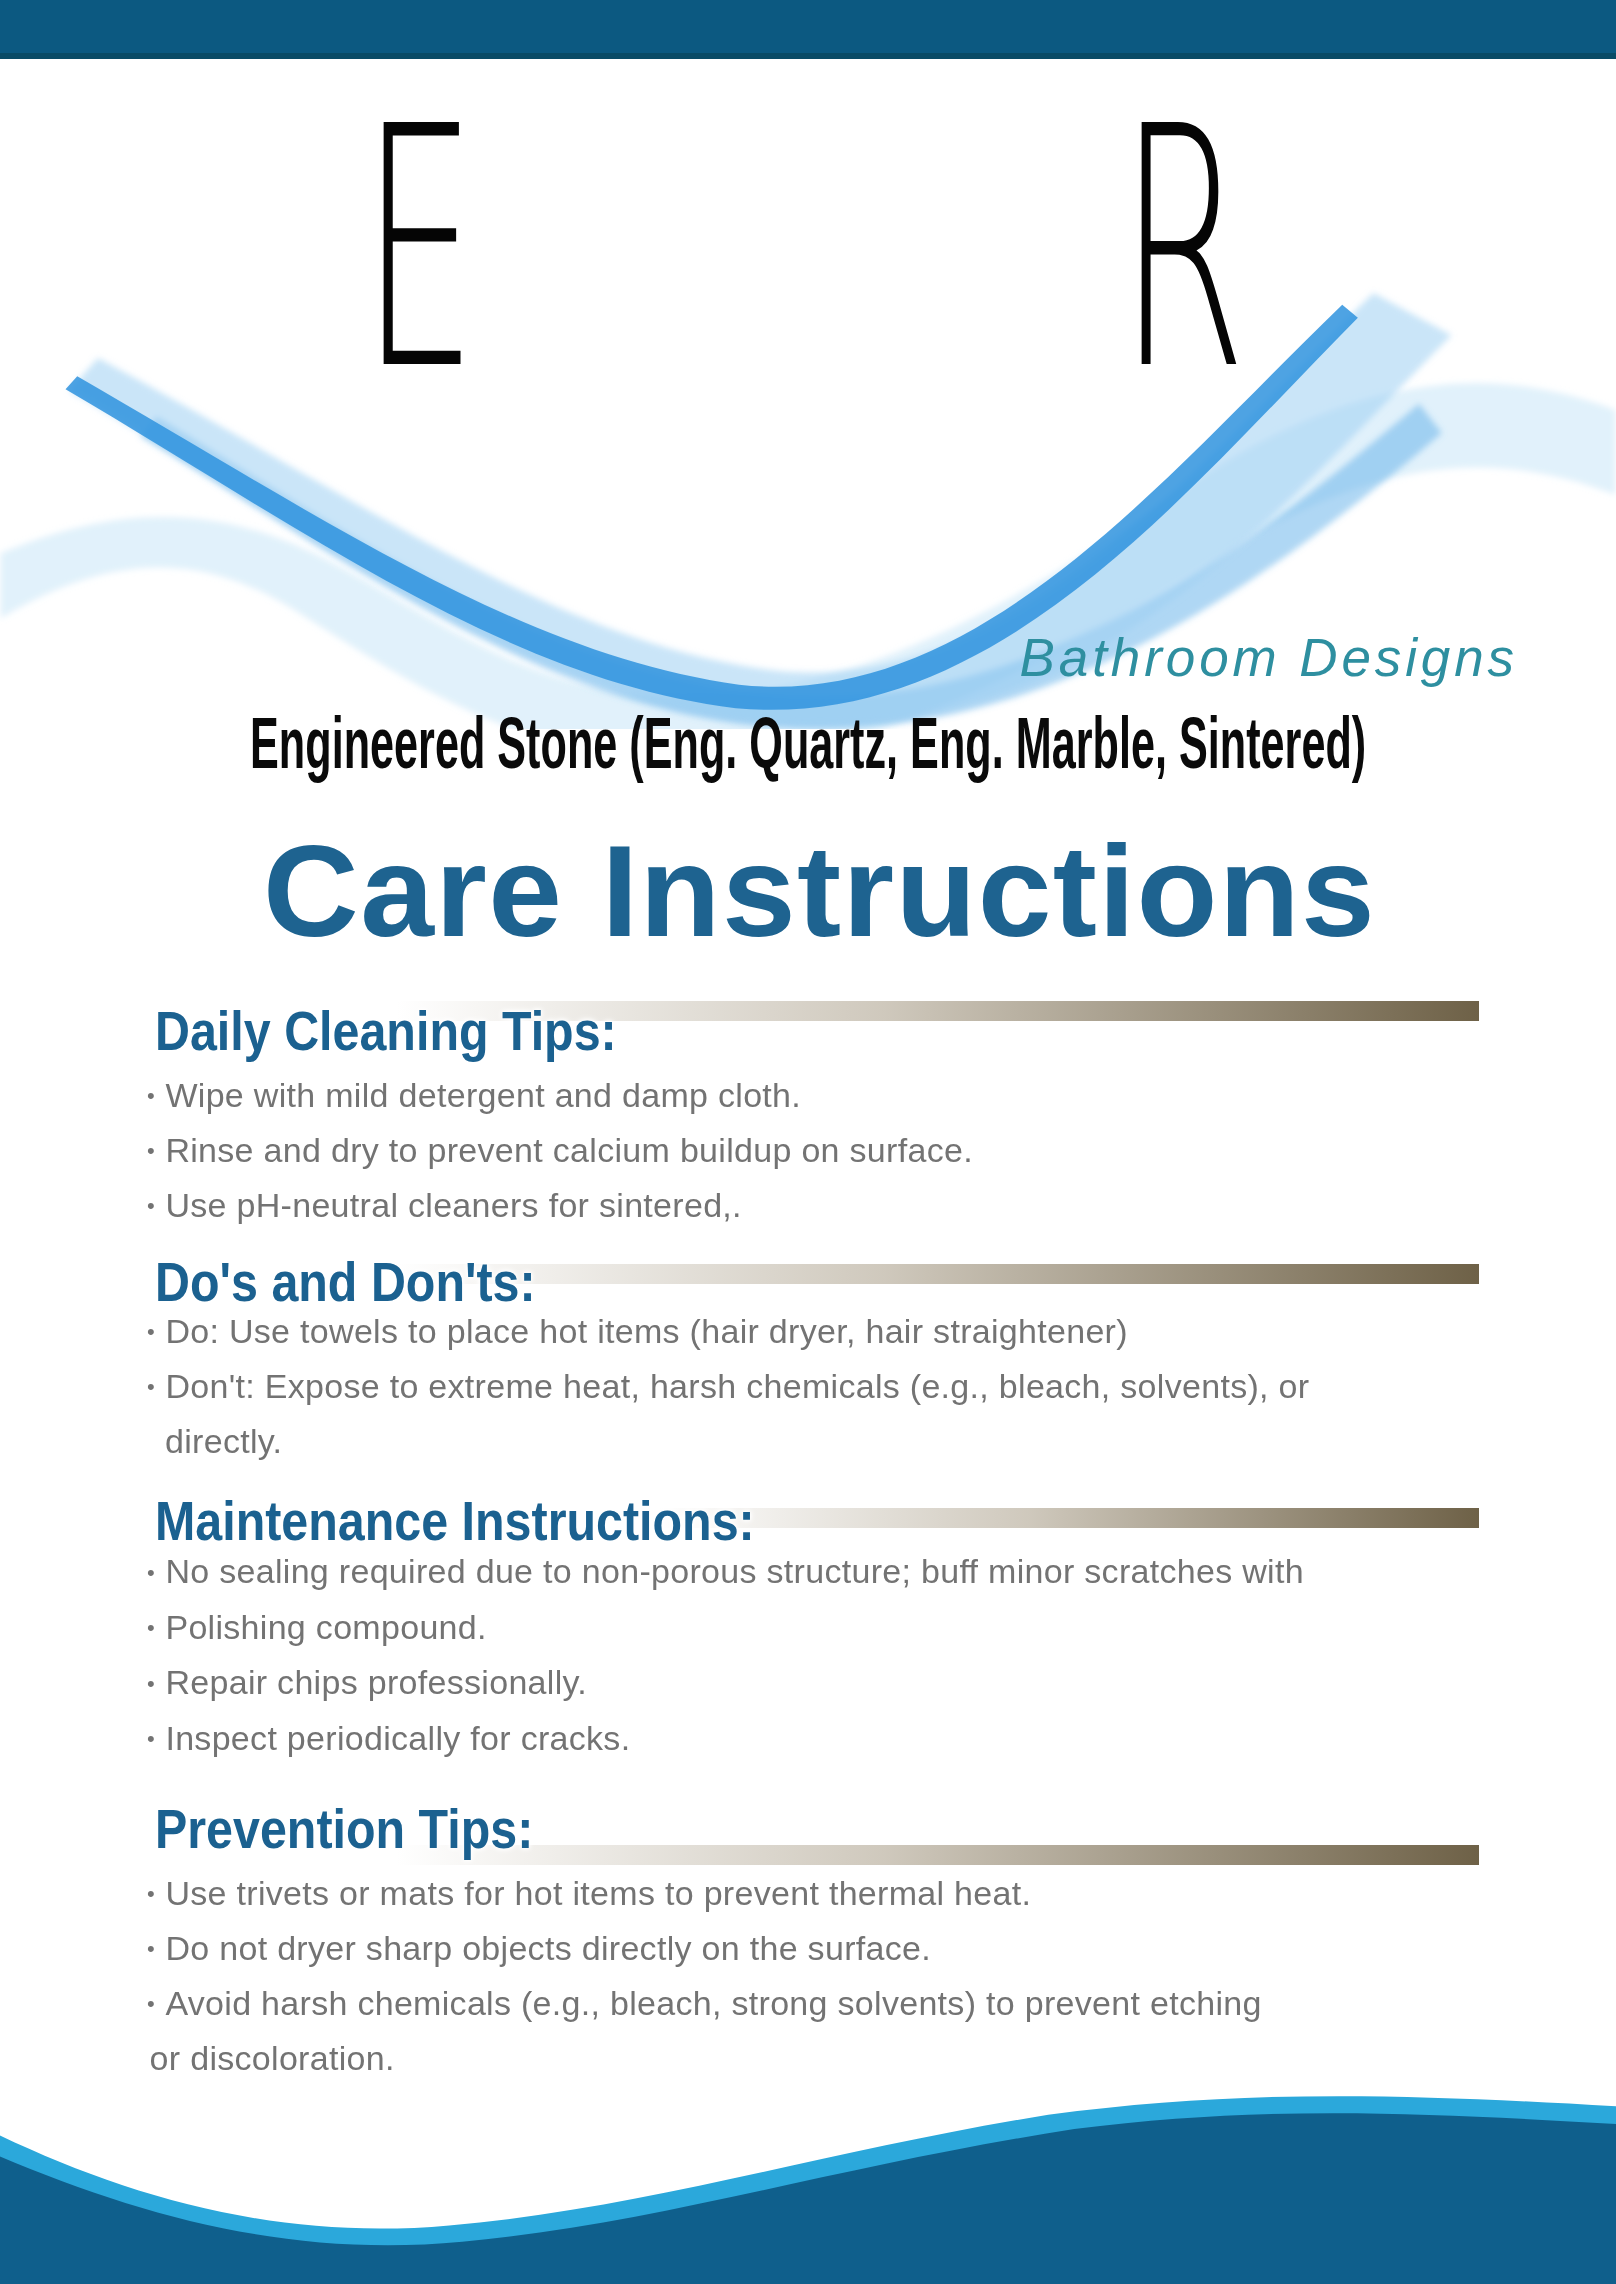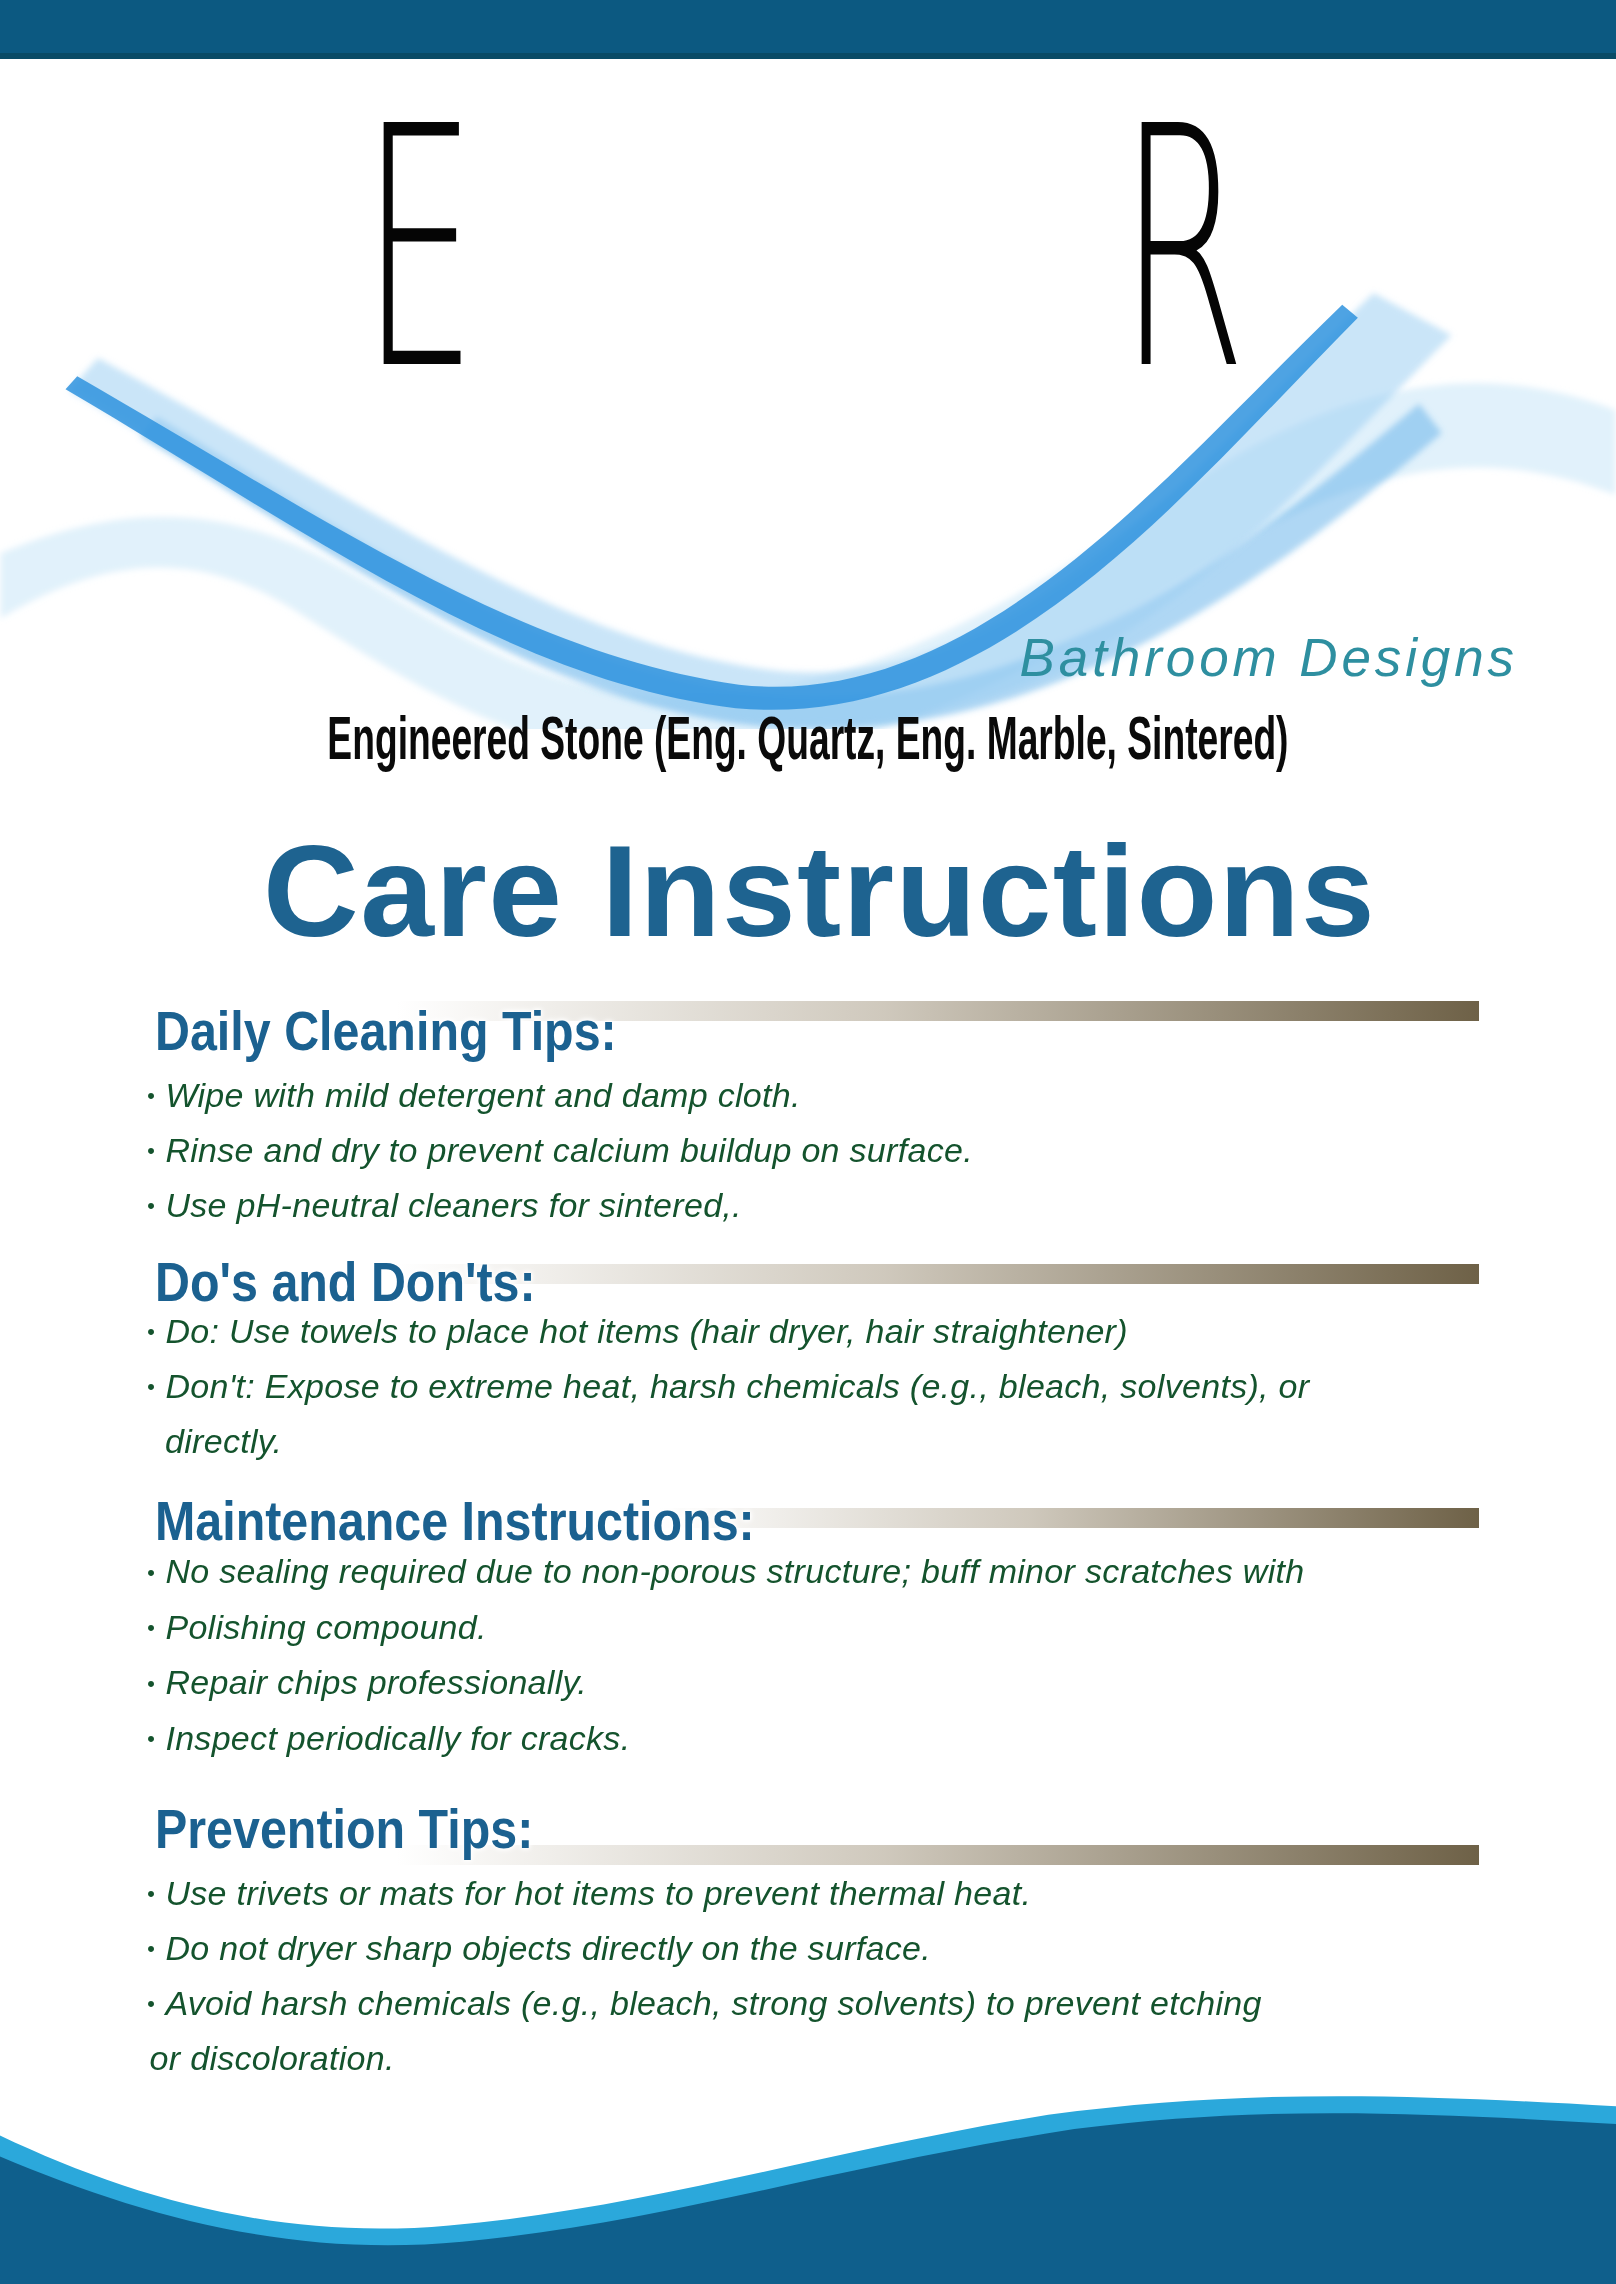--- a/index.html
+++ b/index.html
@@ -15,40 +15,40 @@
         line-height:1;color:#050505;}
   .sera span{white-space:nowrap;letter-spacing:1.6em;padding-left:1.6em;transform:scaleX(.55);}
   
   .topwave{position:absolute;left:0;top:280px;width:1616px;height:449px;}
   .botwave{position:absolute;left:0;top:2051px;width:1616px;height:233px;}
   
   .tagline{position:absolute;top:629px;right:98px;font-size:53px;line-height:1.1;
            letter-spacing:3.9px;color:#2e8fa0;font-style:italic;}
   
   .subtitle{position:absolute;top:702px;left:0;width:100%;display:flex;justify-content:center;
-            font-weight:700;font-size:62px;line-height:1.15;color:#0a0a0a;}
+            font-weight:700;font-size:72px;line-height:1.15;color:#0a0a0a;}
   .subtitle span{white-space:nowrap;transform:scaleX(.6);}
   
   .title{position:absolute;top:803px;left:12px;width:100%;display:flex;justify-content:center;
          font-weight:700;font-size:130px;line-height:1.05;color:#1e6390;letter-spacing:1.3px;margin-top:20px;}
   .title span{white-space:nowrap;transform:scaleX(1.02);}
   
   .bar{position:absolute;height:20px;
        background:linear-gradient(90deg, rgba(255,255,255,0) 0%, rgba(203,196,183,.92) 45%, #6e6147 100%);}
   .b1{left:397px;top:1001px;width:1082px;}
   .b2{left:397px;top:1264px;width:1082px;}
   .b3{left:659px;top:1508px;width:820px;}
   .b4{left:397px;top:1845px;width:1082px;}
   
   .shead{position:absolute;left:155px;font-size:55px;line-height:55px;font-weight:700;color:#1b6190;
          transform:scaleX(.88);transform-origin:left center;white-space:nowrap;
          text-shadow:0 0 4.6px #fff,0 0 4.6px #fff,0 0 9px #fff;}
   .h1{top:1004px}.h2{top:1255px}.h3{top:1494px}.h4{top:1802px}
   
-  .lines{position:absolute;left:147px;font-size:34px;color:#14532d;line-height:52px;letter-spacing:0.3px;font-style:italic;}
+  .lines{position:absolute;left:147px;font-size:34px;color:#737373;line-height:52px;letter-spacing:0.3px;}
   .L1{top:1069px}.L2{top:1305px}.L3{top:1545px;line-height:53px}.L4{top:1867px}
   .dot{font-size:22px;vertical-align:middle;margin-right:10.4px;position:relative;top:-2px;}
   .cont1{padding-left:18px}
   .cont2{padding-left:2.6px}
 </style>
 </head>
 <body>
 
 <div class="page">
 

